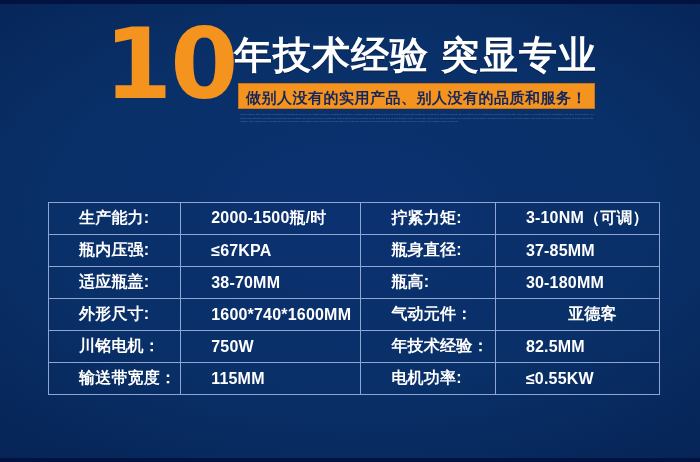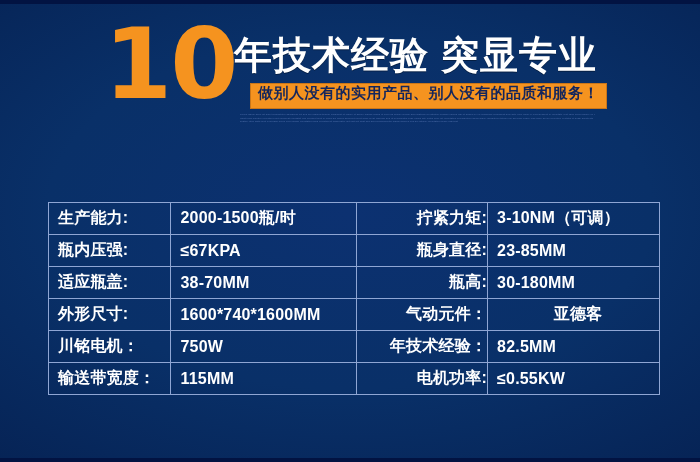--- a/index.html
+++ b/index.html
@@ -66,29 +66,29 @@
     font-weight: bold;
     color: #ffffff;
     letter-spacing: 1px;
     white-space: nowrap;
     text-shadow: 0 1px 0 rgba(0,0,0,0.35);
   }
   .headline .gap { display: inline-block; width: 12px; }
 
   .subbanner {
     position: absolute;
-    left: 250px;
+    left: 238px;
     top: 63px;
     width: 357px;
     height: 26px;
     background: #F5931F;
     border: 1px solid #c9761a;
     box-sizing: border-box;
     display: flex;
-    align-items: flex-start;
+    align-items: flex-end;
     justify-content: center;
   }
   .subbanner-text {
     font-size: 15px;
     font-weight: bold;
     color: #14265c;
     letter-spacing: 0.5px;
     white-space: nowrap;
   }
 
@@ -110,30 +110,30 @@
     position: absolute;
     left: 48px;
     top: 202px;
     width: 612px;
     border-collapse: collapse;
     border: 1px solid #9fb4dd;
   }
   .spec-table td {
     border: 1px solid #8fa6d4;
     height: 31px;
-    padding: 0 0 0 9px;
+    padding: 0 0 0 30px;
     color: #ffffff;
     font-size: 16px;
     font-weight: bold;
     white-space: nowrap;
     letter-spacing: 0.2px;
   }
   .col-label-l { width: 118px; }
   .col-value-l { width: 188px; }
-  .col-label-r { width: 130px; text-align: right; }
+  .col-label-r { width: 130px; }
   .col-value-r { width: 176px; }
 
   .col-value-l, .col-value-r { padding-left: 16px; }
 
   .cell-center { text-align: center; padding-left: 0; }
 </style>
 </head>
 <body>
 
 <div class="poster">
@@ -161,21 +161,21 @@
       <tr>
         <td class="col-label-l">生产能力:</td>
         <td class="col-value-l">2000-1500瓶/时</td>
         <td class="col-label-r">拧紧力矩:</td>
         <td class="col-value-r">3-10NM（可调）</td>
       </tr>
       <tr>
         <td class="col-label-l">瓶内压强:</td>
         <td class="col-value-l">≤67KPA</td>
         <td class="col-label-r">瓶身直径:</td>
-        <td class="col-value-r">23-85MM</td>
+        <td class="col-value-r">37-85MM</td>
       </tr>
       <tr>
         <td class="col-label-l">适应瓶盖:</td>
         <td class="col-value-l">38-70MM</td>
         <td class="col-label-r">瓶高:</td>
         <td class="col-value-r">30-180MM</td>
       </tr>
       <tr>
         <td class="col-label-l">外形尺寸:</td>
         <td class="col-value-l">1600*740*1600MM</td>

